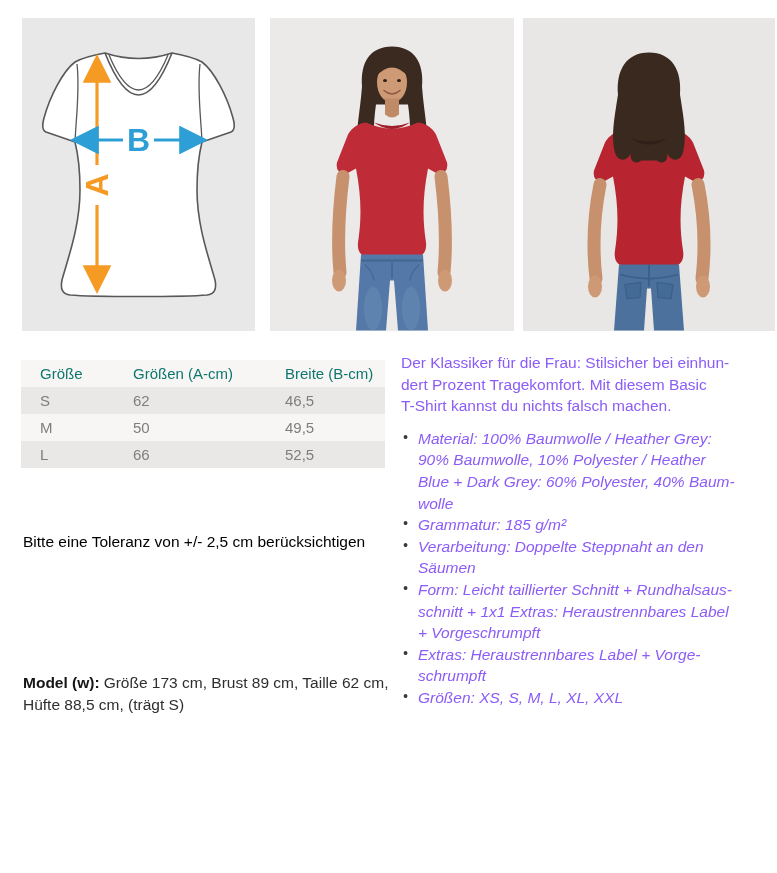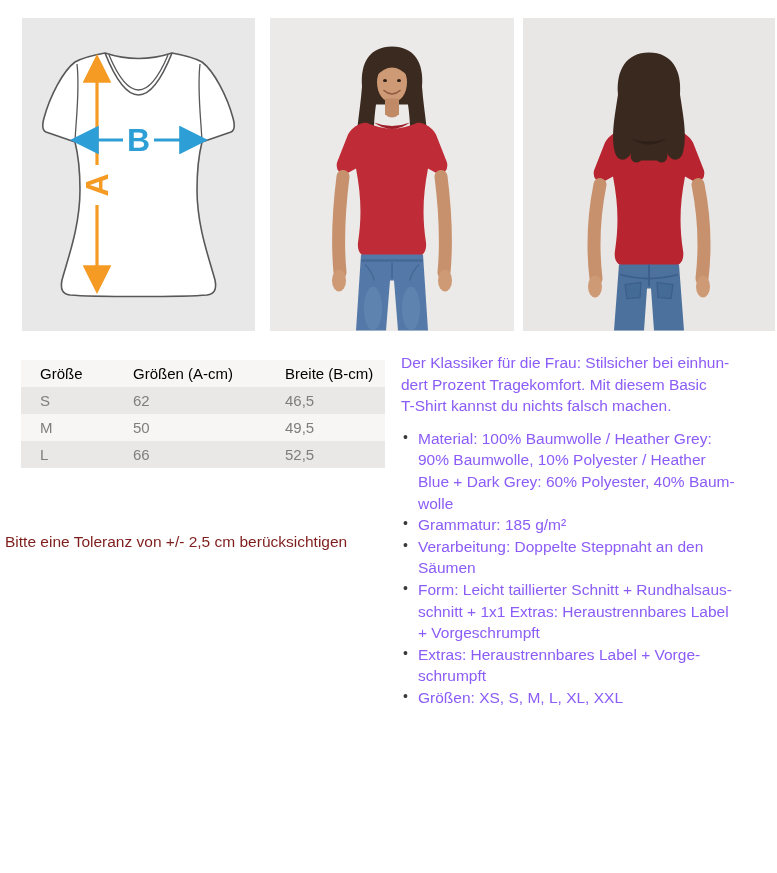--- a/index.html
+++ b/index.html
@@ -19,45 +19,45 @@
   .size-table {
     position:absolute; left:21px; top:360px; width:364px;
     border-collapse:collapse; table-layout:fixed;
     font-size:15px; color:#7e7e7e;
   }
   .size-table col:nth-child(1){ width:93px; }
   .size-table col:nth-child(2){ width:152px; }
   .size-table col:nth-child(3){ width:119px; }
   .size-table th {
     font-weight:400; text-align:left; height:27px;
-    padding:0 0 0 19px; background:#f7f6f5; color:#000000;
+    padding:0 0 0 19px; background:#f7f6f5; color:#0f766e;
   }
   .size-table td { height:27px; padding:0 0 0 19px; }
   .size-table tbody tr:nth-child(odd)  td { background:#e9e8e7; }
   .size-table tbody tr:nth-child(even) td { background:#f7f6f5; }
 
   
   .tolerance-note {
-    position:absolute; left:5px; top:531px; width:378px;
-    font-size:15.5px; color:#7f1d1d; line-height:22px;
+    position:absolute; left:23px; top:531px; width:378px;
+    font-size:15.5px; color:#000000; line-height:22px;
   }
   .model-info {
     position:absolute; left:23px; top:672px; width:376px;
     font-size:15.5px; color:#2e2e2e; line-height:22px;
   }
   .model-info b { font-weight:700; color:#161616; }
   .model-info .model-text { margin-left:4px; }
 
   
   .details {
     position:absolute; left:401px; top:352px; width:373px;
     font-size:15.5px; line-height:21.6px; color:#8b5cf6;
   }
   .details .description { white-space:pre-line; margin-bottom:11px; }
-  .details ul { list-style:none; }
+  .details ul { list-style:none;font-style:italic; }
   .details li { position:relative; padding-left:17px; white-space:pre-line; }
   .details li::before {
     content:"\2022"; position:absolute; left:2px; top:-1px;
     color:#3a3a3a; font-size:14px;
   }
 </style>
 </head>
 <body>
 
 <div class="page">
@@ -226,20 +226,23 @@
       <tr>
         <td>L</td>
         <td>66</td>
         <td>52,5</td>
       </tr>
     </tbody>
   </table>
 
   <div class="tolerance-note">Bitte eine Toleranz von +/- 2,5 cm berücksichtigen</div>
 
+  <div class="model-info">
+    <b>Model (w):</b><span class="model-text">Größe 173 cm, Brust 89 cm, Taille 62 cm, Hüfte 88,5 cm, (trägt S)</span>
+  </div>
 
   <div class="details">
     <p class="description">Der Klassiker für die Frau: Stilsicher bei einhun-
 dert Prozent Tragekomfort. Mit diesem Basic
 T-Shirt kannst du nichts falsch machen.</p>
     <ul>
       <li>Material: 100% Baumwolle / Heather Grey:
 90% Baumwolle, 10%  Polyester / Heather
 Blue + Dark Grey: 60% Polyester, 40% Baum-
 wolle</li>

